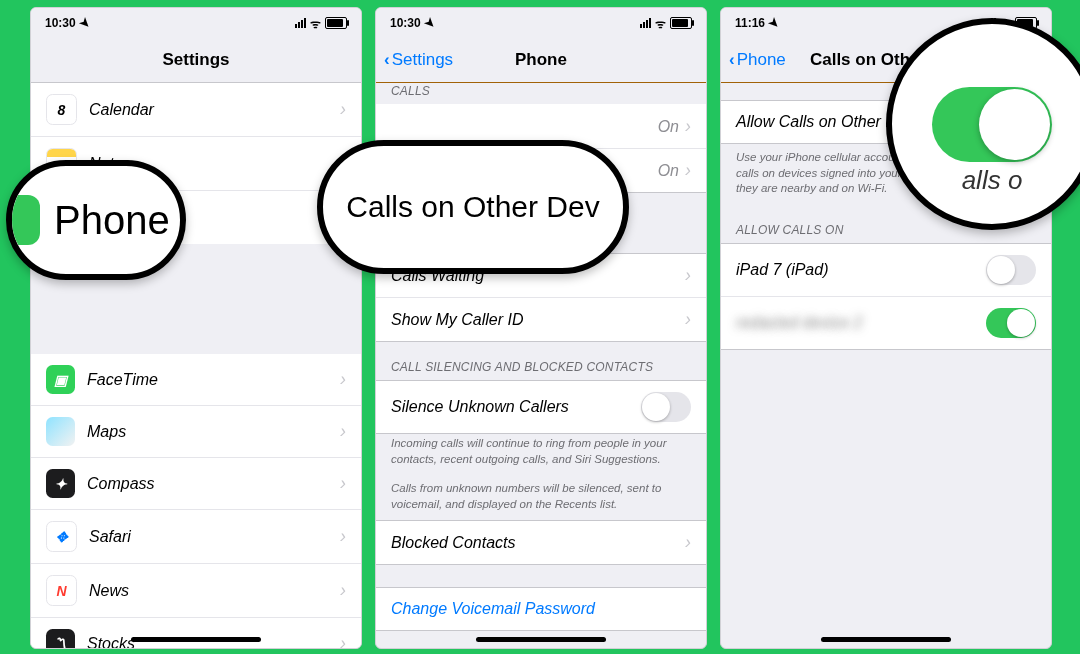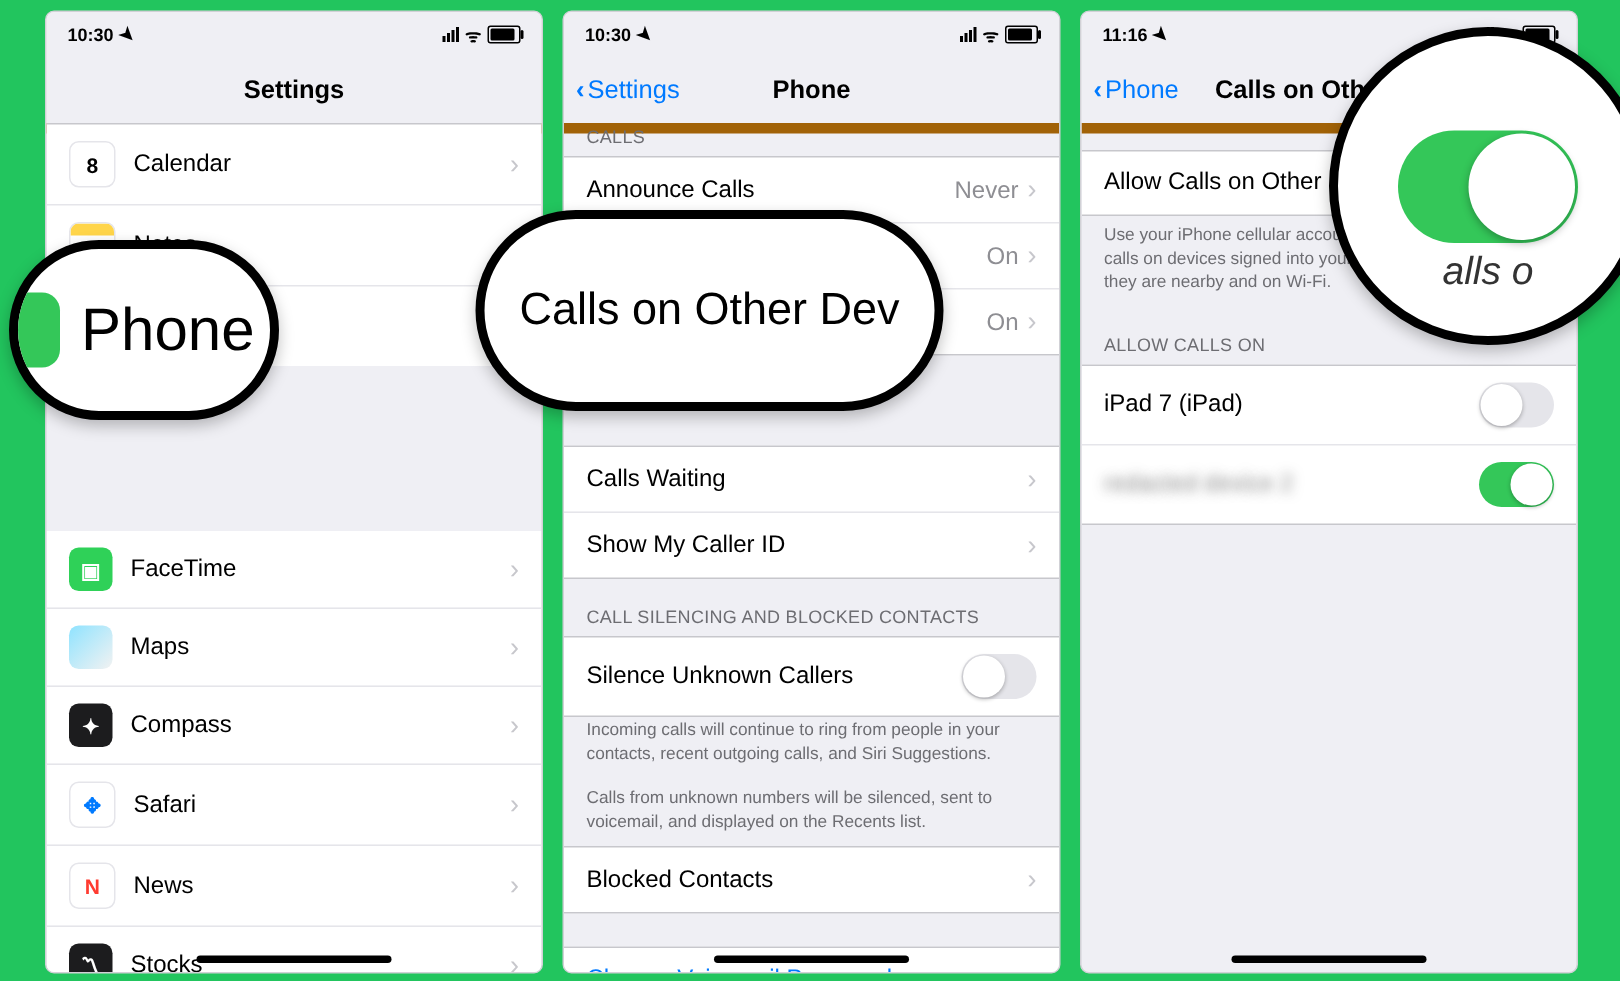--- a/index.html
+++ b/index.html
@@ -19,26 +19,26 @@
   .sigbars { display:inline-flex; align-items:flex-end; gap:1px; }
   .sigbars span { width:2px; background:#000; display:inline-block; }
   .sigbars span:nth-child(1){height:4px;}
   .sigbars span:nth-child(2){height:6px;}
   .sigbars span:nth-child(3){height:8px;}
   .sigbars span:nth-child(4){height:10px;}
   .battery { width:20px; height:10px; border:1px solid #000; border-radius:2px; position:relative; }
   .battery::after { content:""; position:absolute; right:-3px; top:2px; width:2px; height:6px; background:#000; border-radius:1px; }
   .battery .fill { position:absolute; left:1px; top:1px; bottom:1px; width:80%; background:#000; border-radius:1px; }
 
-  .nav { position:relative; height:44px; background:#efeff4; border-bottom:7px solid #a16207; }
+  .nav { position:relative; height:44px; background:#efeff4; border-bottom:1px solid #a16207; }
   .nav .title { position:absolute; left:0; right:0; top:0; bottom:0; display:flex; align-items:center; justify-content:center; font-size:17px; font-weight:600; }
   .nav .back { position:absolute; left:8px; top:0; bottom:0; display:flex; align-items:center; color:#007aff; font-size:17px; }
   .chev-left { margin-right:2px; font-weight:600; }
 
-  .content { position:absolute; top:74px; bottom:0; left:0; right:0; overflow:hidden; }
+  .content { position:absolute; top:74px; bottom:0; left:0; right:0; overflow:hidden;font-style:italic; }
 
   .group-header { font-size:12px; color:#6d6d72; padding:18px 15px 6px; text-transform:uppercase; letter-spacing:0.2px; }
   .group-footer { font-size:11.5px; color:#6d6d72; padding:6px 15px 8px; line-height:1.35; }
   .row { background:#fff; padding:11px 15px; font-size:16px; color:#000; display:flex; align-items:center; justify-content:space-between; box-sizing:border-box; min-height:44px; }
   .row + .row { border-top:1px solid #e5e5ea; }
   .group-top { border-top:1px solid #c7c7cc; }
   .group-bottom { border-bottom:1px solid #c7c7cc; }
   .row .left { display:flex; align-items:center; gap:12px; }
   .chev { color:#c7c7cc; font-size:18px; font-weight:400; }
   .detail { color:#8e8e93; font-size:16px; margin-right:6px; }
@@ -208,24 +208,20 @@
     </div>
     <div class="nav">
       <div class="back">
         <span class="chev-left">‹</span>
         <span>Settings</span>
       </div>
       <div class="title">Phone</div>
     </div>
     <div class="content">
       <div class="group-header" style="padding-top:2px">CALLS</div>
-      <div class="row group-top">
-        <span>Announce Calls</span>
-        <div><span class="detail">Never</span><span class="chev">›</span></div>
-      </div>
       <div class="row">
         <span></span>
         <div><span class="detail">On</span><span class="chev">›</span></div>
       </div>
       <div class="row group-bottom">
         <span></span>
         <div><span class="detail">On</span><span class="chev">›</span></div>
       </div>
       <div style="height:60px"></div>
       <div class="row group-top">

